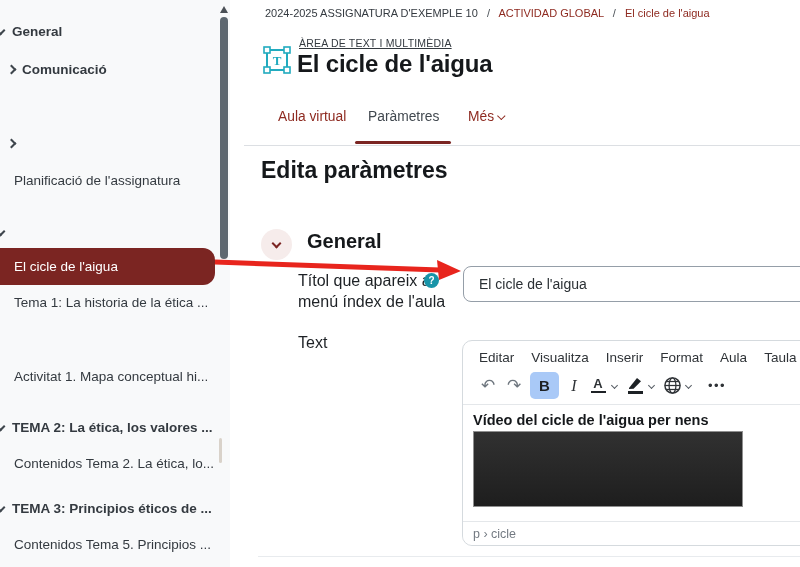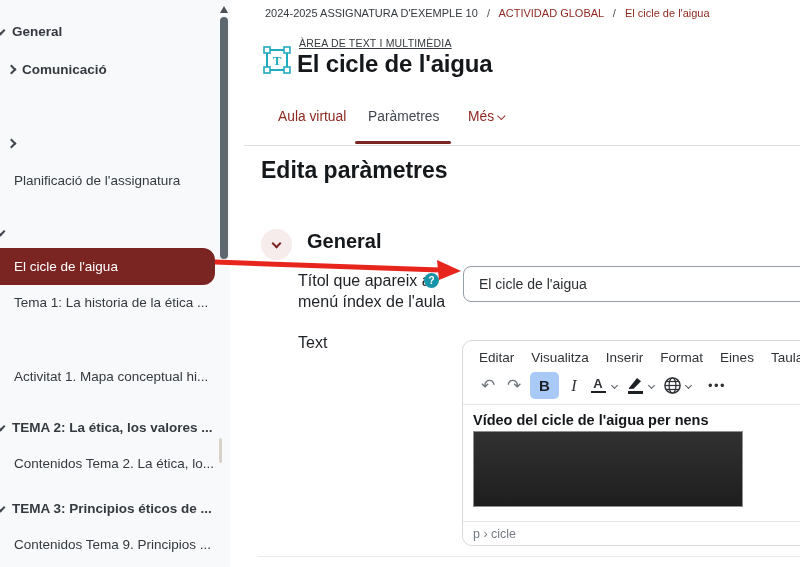--- a/index.html
+++ b/index.html
@@ -134,21 +134,21 @@
     <span class="lbl">TEMA 2: La ética, los valores ...</span>
   </div>
   <div class="side-item indent-plain" style="top:455px">
     <span class="lbl">Contenidos Tema 2. La ética, lo...</span>
   </div>
   <div class="side-item bold indent-root" style="top:500px">
     <span class="chev down root-chev"></span>
     <span class="lbl">TEMA 3: Principios éticos de ...</span>
   </div>
   <div class="side-item indent-plain" style="top:536px">
-    <span class="lbl">Contenidos Tema 9. Principios ...</span>
+    <span class="lbl">Contenidos Tema 5. Principios ...</span>
   </div>
 
   <div class="sb-up"></div>
   <div class="sb-thumb"></div>
   <div class="sb-frag"></div>
 </aside>
 
 <nav class="crumbs">
   <span>2024-2025 ASSIGNATURA D'EXEMPLE 10</span>
   <span class="sep">/</span>
@@ -196,21 +196,21 @@
   <line x1="2" y1="10" x2="227" y2="18" stroke="#e8251d" stroke-width="5"></line>
   <polygon points="224,8 248,19 226,28" fill="#e8251d"></polygon>
 </svg>
 
 <div class="editor">
   <div class="menubar">
     <span>Editar</span>
     <span>Visualitza</span>
     <span>Inserir</span>
     <span>Format</span>
-    <span>Eines</span>
+    <span>Aula</span>
     <span>Taula</span>
 
   </div>
   <div class="toolbar">
     <div class="tbtn undo-redo">↶</div>
     <div class="tbtn undo-redo">↷</div>
     <div class="tbtn bold-btn">B</div>
     <div class="tbtn italic-btn">I</div>
     <div class="tbtn">
       <span class="stackletter">

